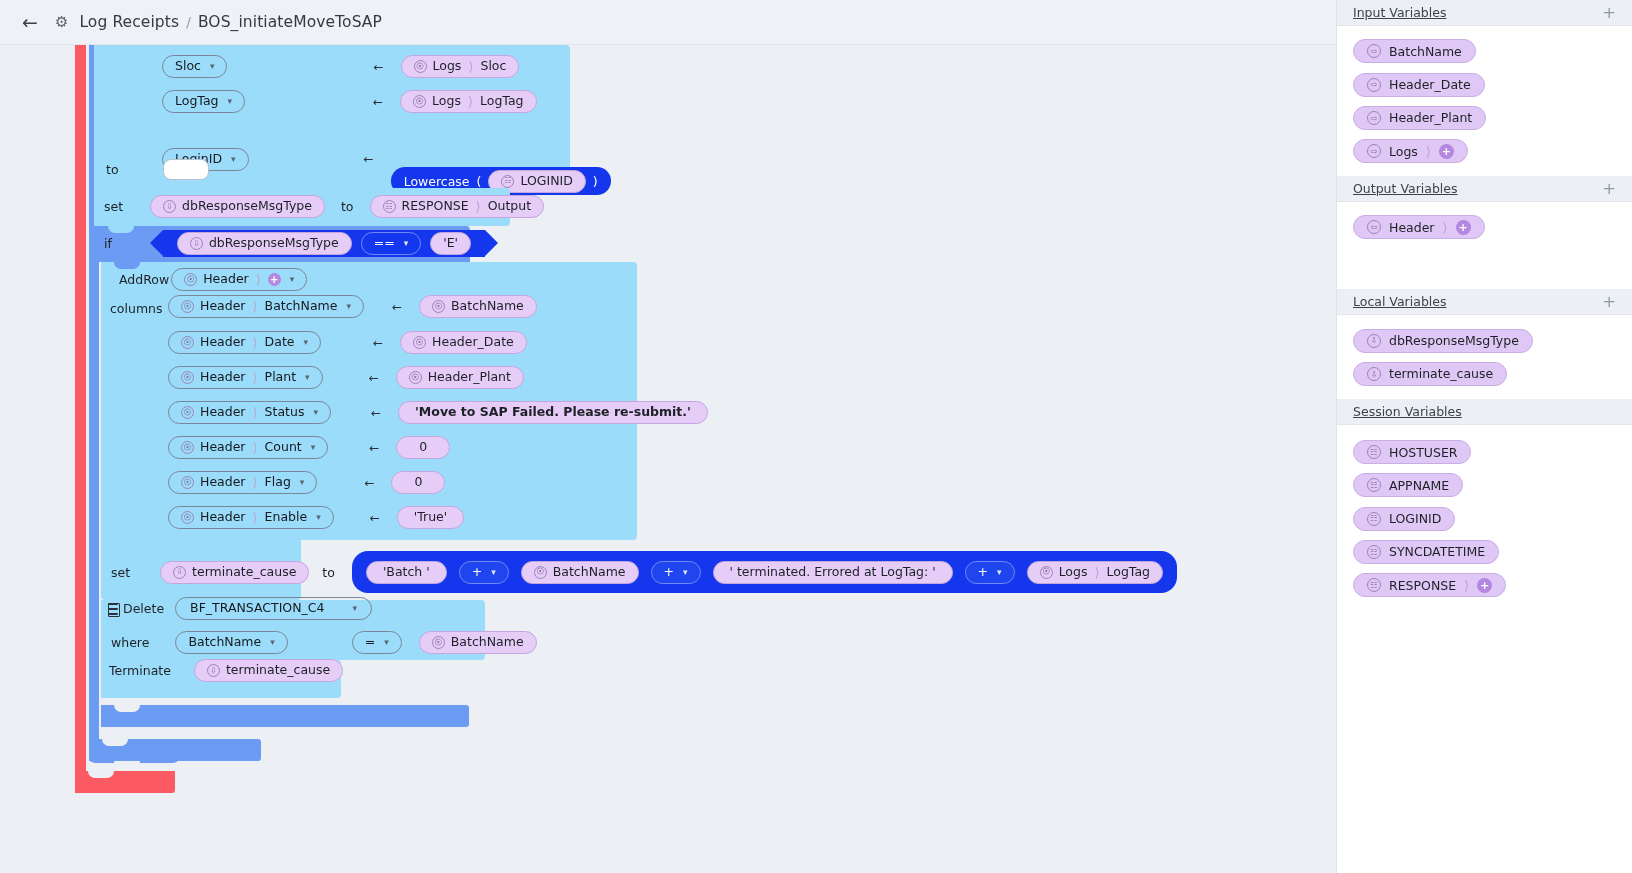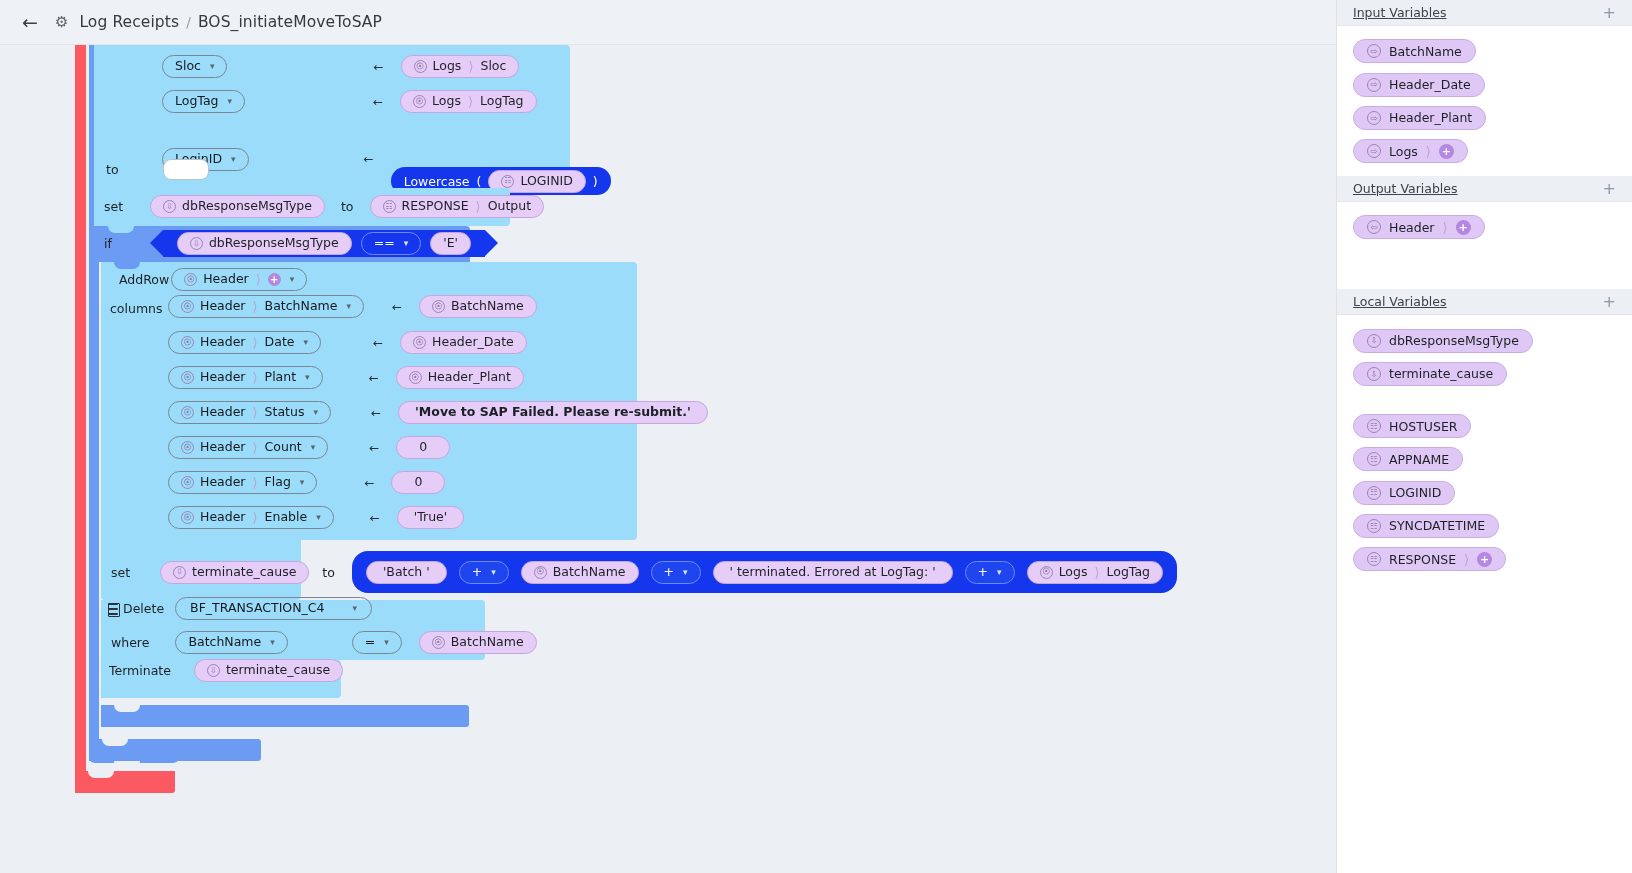--- a/index.html
+++ b/index.html
@@ -521,20 +521,23 @@
       <div><span class="var-chip">
         <span class="vico">⇩</span>
         <span>dbResponseMsgType</span>
       </span></div>
       <div><span class="var-chip" style="margin-bottom:0;">
         <span class="vico">⇩</span>
         <span>terminate_cause</span>
       </span></div>
     </div>
 
+    <div class="sec-head">
+      <span class="t">Session Variables</span>
+    </div>
     <div class="sec-body" style="padding-top:15px;">
       <div><span class="var-chip">
         <span class="vico">☷</span>
         <span>HOSTUSER</span>
       </span></div>
       <div><span class="var-chip">
         <span class="vico">☷</span>
         <span>APPNAME</span>
       </span></div>
       <div><span class="var-chip">

